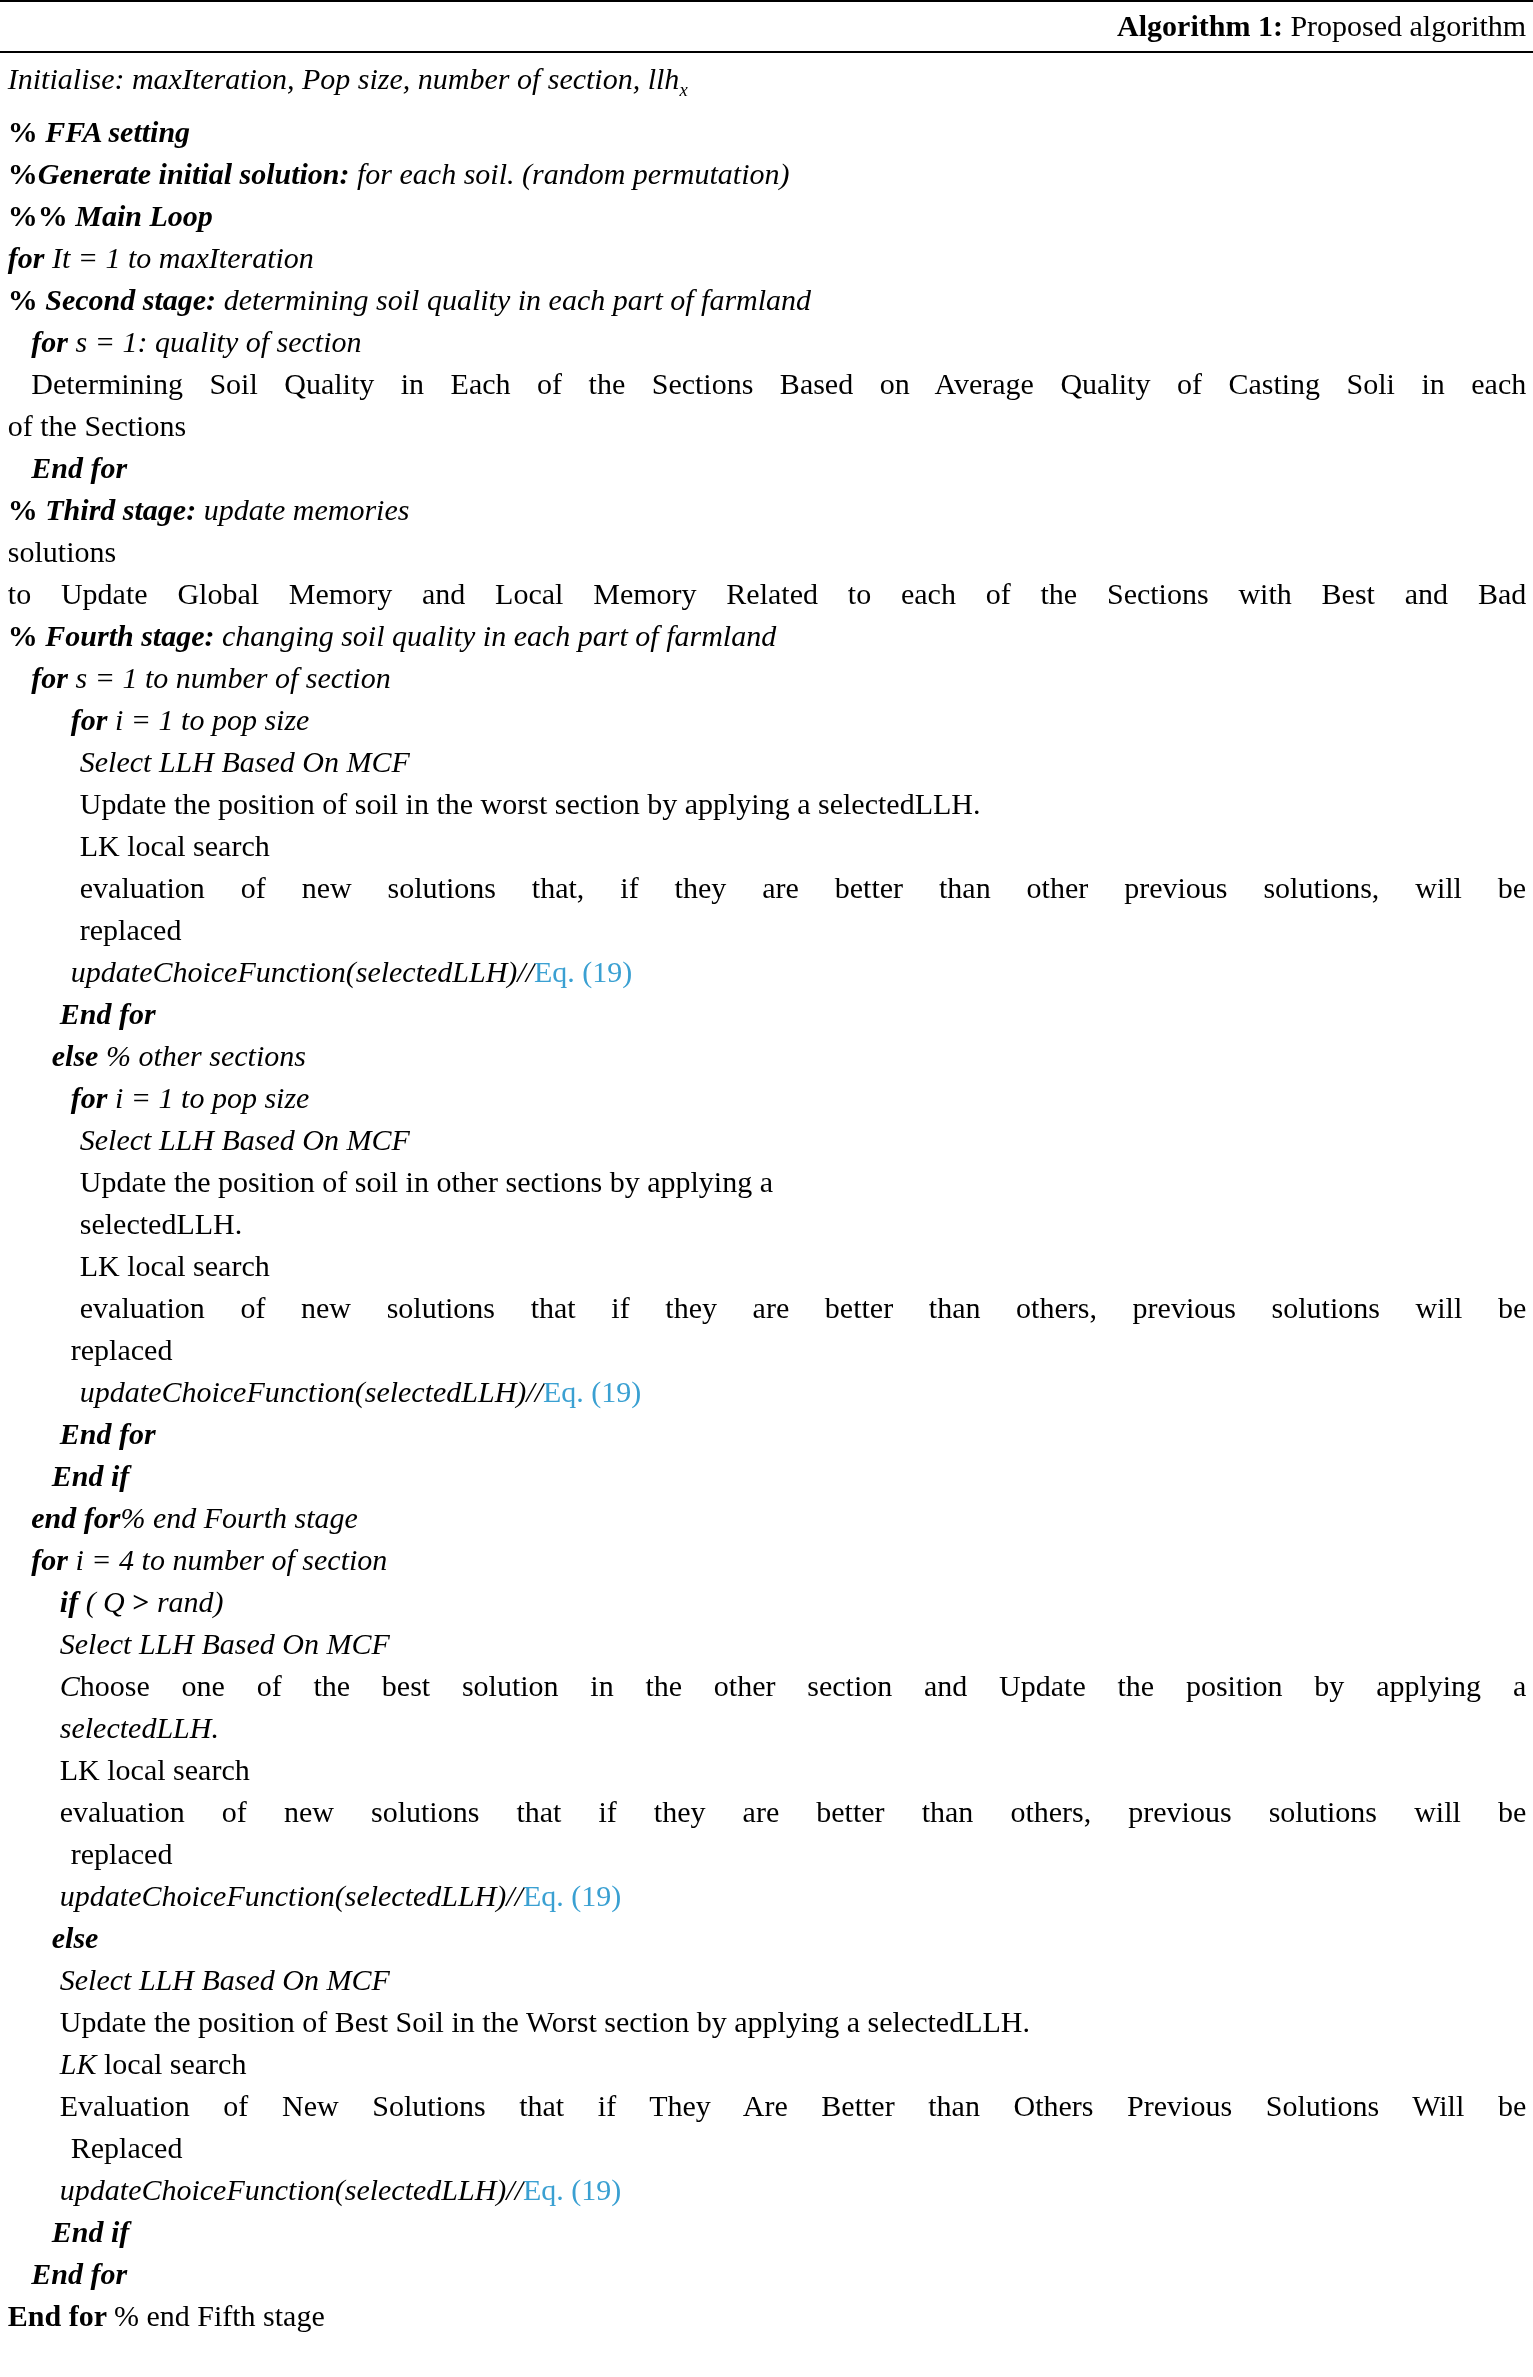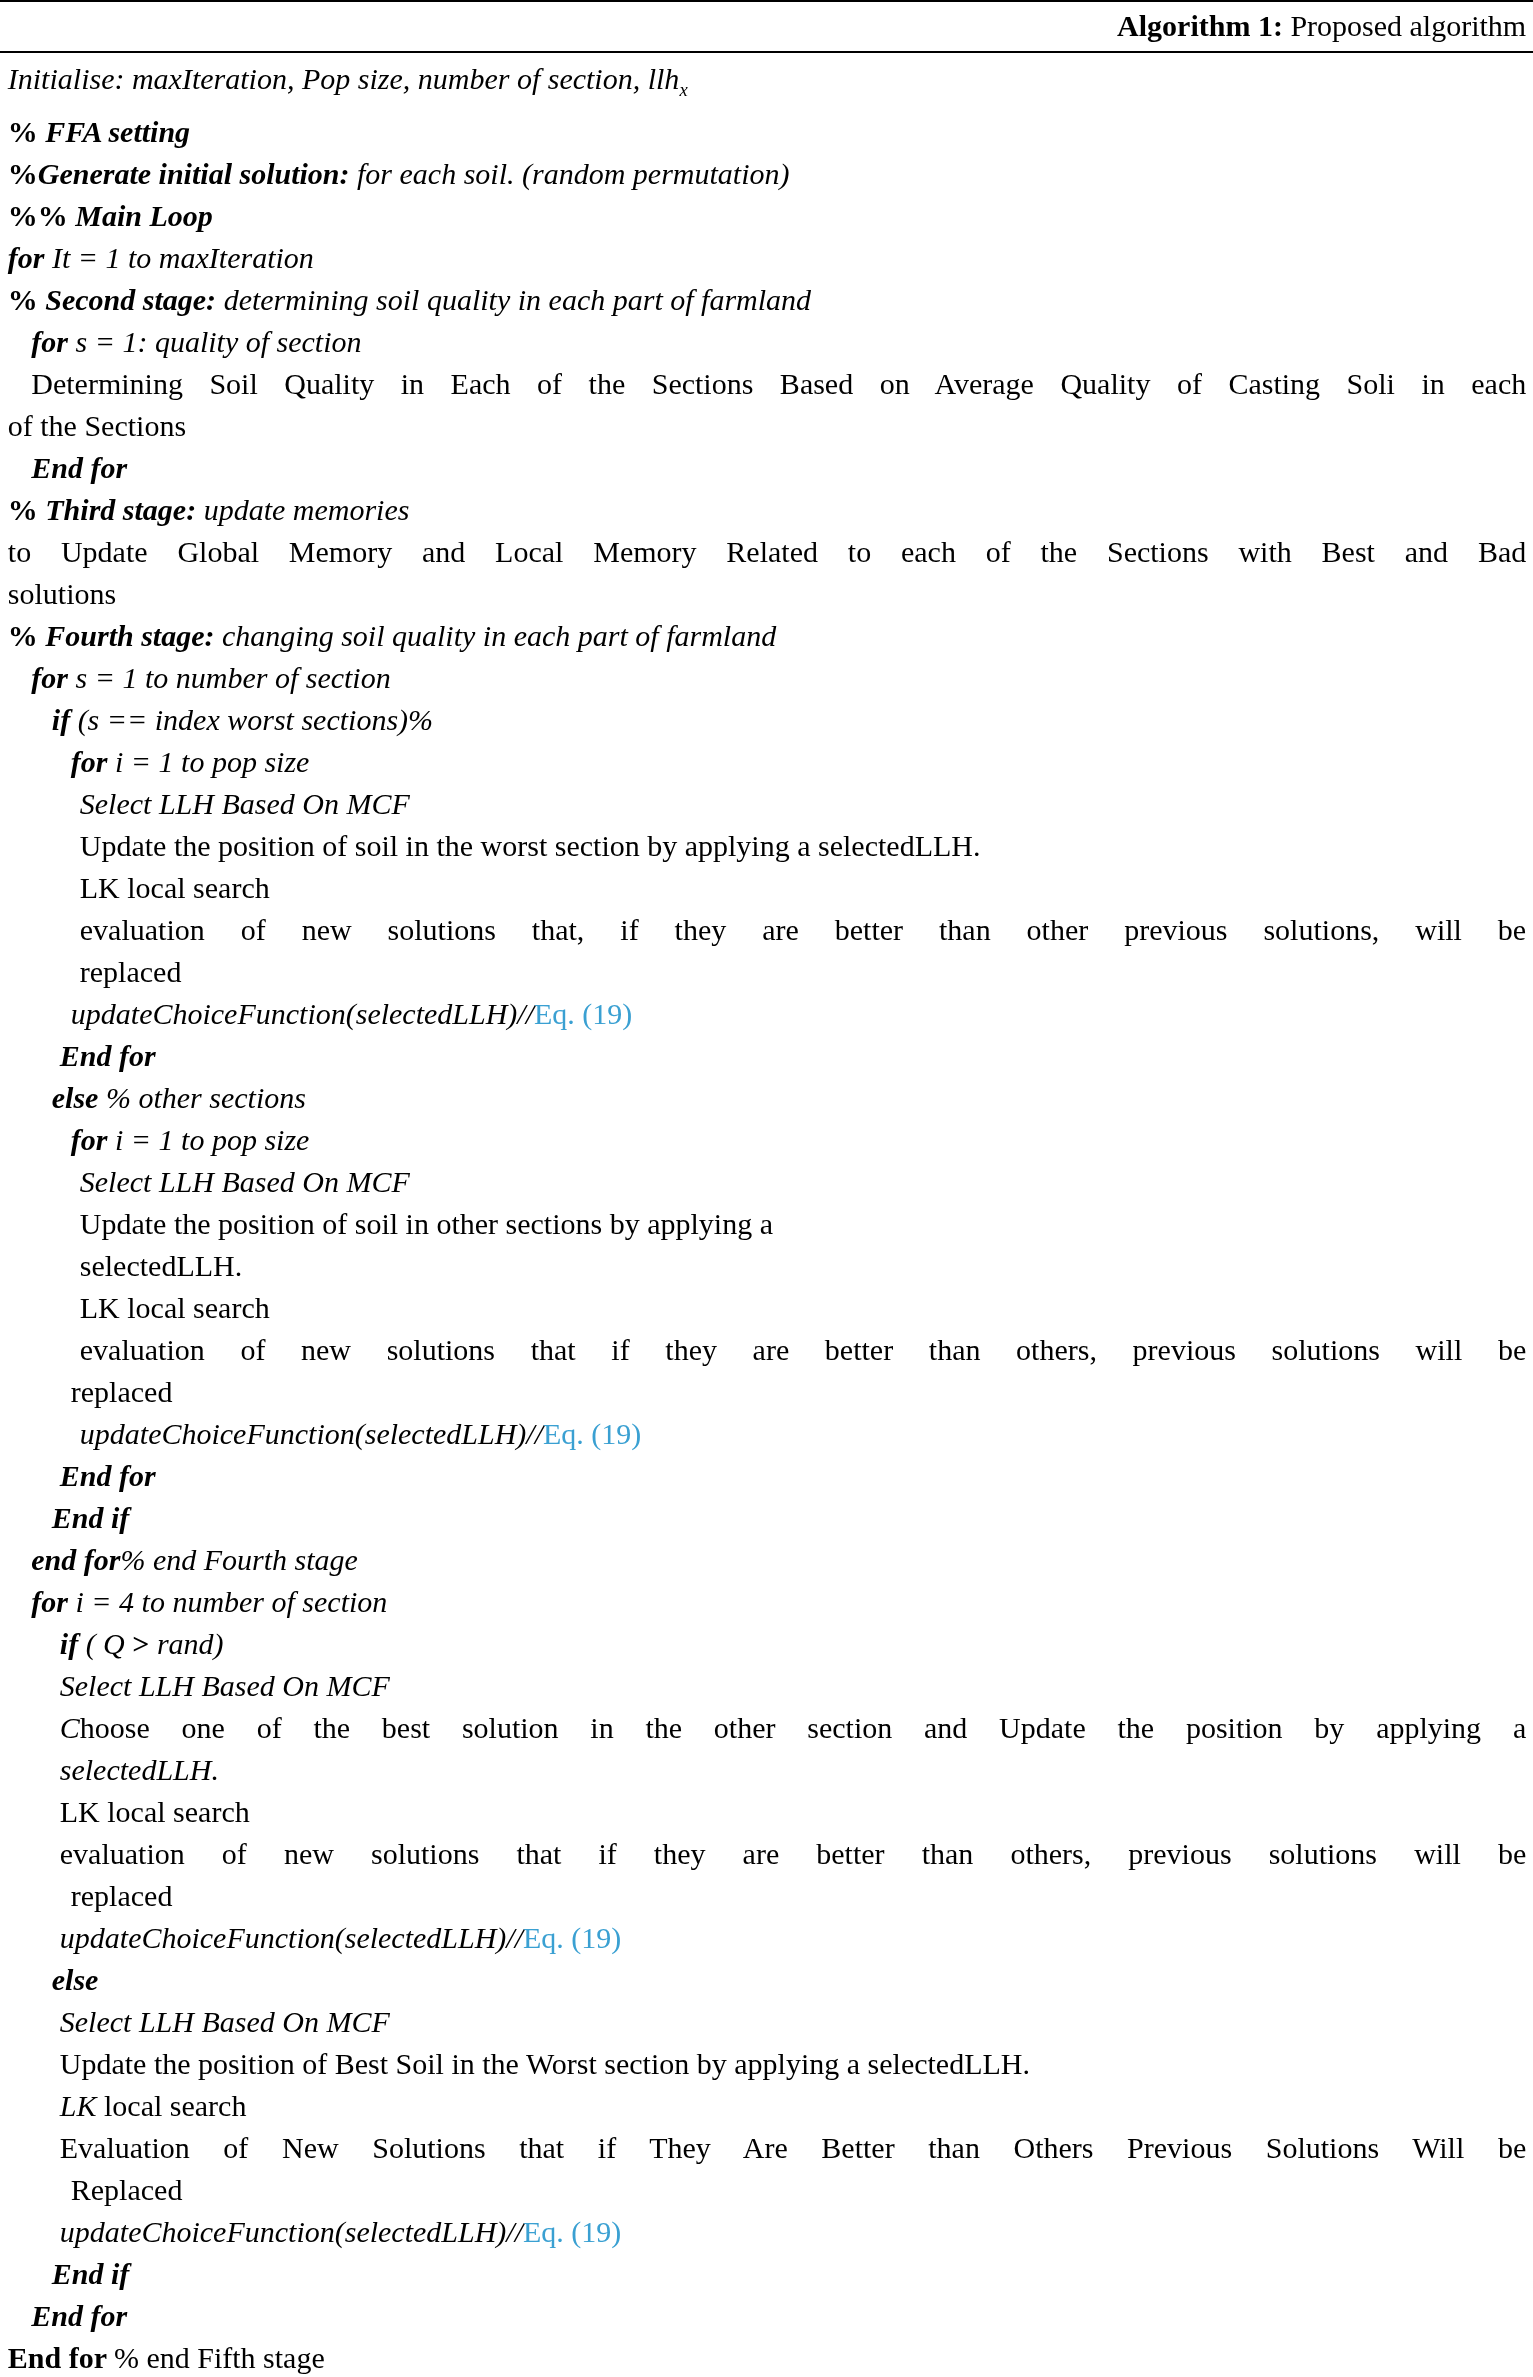--- a/index.html
+++ b/index.html
@@ -62,25 +62,24 @@
       <div class="line ind-0"><span class="rb">% </span><span class="rbi">FFA setting</span></div>
       <div class="line ind-0"><span class="rb">%</span><span class="rbi">Generate initial solution: </span><span class="ri">for each soil. (random permutation)</span></div>
       <div class="line ind-0"><span class="rb">%% </span><span class="rbi">Main Loop</span></div>
       <div class="line ind-0"><span class="rbi">for </span><span class="ri">It = 1 to maxIteration</span></div>
       <div class="line ind-0"><span class="rb">% </span><span class="rbi">Second stage: </span><span class="ri">determining soil quality in each part of farmland</span></div>
       <div class="line ind-1"><span class="rbi">for </span><span class="ri">s = 1: quality of section</span></div>
       <div class="line ind-1 fill"><span class="rn">Determining Soil Quality in Each of the Sections Based on Average Quality of Casting Soli in each</span></div>
       <div class="line ind-0"><span class="rn">of the Sections</span></div>
       <div class="line ind-1"><span class="rbi">End for</span></div>
       <div class="line ind-0"><span class="rb">% </span><span class="rbi">Third stage: </span><span class="ri">update memories</span></div>
+      <div class="line ind-0"><span class="rn">solutions</span></div>
       <div class="line ind-0 fill"><span class="rn">to Update Global Memory and Local Memory Related to each of the Sections with Best and Bad</span></div>
-      <div class="line ind-0"><span class="rn">solutions</span></div>
       <div class="line ind-0"><span class="rb">% </span><span class="rbi">Fourth stage: </span><span class="ri">changing soil quality in each part of farmland</span></div>
       <div class="line ind-1"><span class="rbi">for </span><span class="ri">s = 1 to number of section</span></div>
-      <div class="line ind-2"><span class="rbi">if </span><span class="ri">(s == index worst sections)%</span></div>
       <div class="line ind-4"><span class="rbi">for </span><span class="ri">i = 1 to pop size</span></div>
       <div class="line ind-5"><span class="ri">Select LLH Based On MCF</span></div>
       <div class="line ind-5"><span class="rn">Update the position of soil in the worst section by applying a selectedLLH.</span></div>
       <div class="line ind-5"><span class="rn">LK local search</span></div>
       <div class="line ind-5 fill"><span class="rn">evaluation of new solutions that, if they are better than other previous solutions, will be</span></div>
       <div class="line ind-5"><span class="rn">replaced</span></div>
       <div class="line ind-4"><span class="ri">updateChoiceFunction(selectedLLH)//</span><span class="rlink">Eq. (19)</span></div>
       <div class="line ind-3"><span class="rbi">End for</span></div>
       <div class="line ind-2"><span class="rbi">else </span><span class="ri">% other sections</span></div>
       <div class="line ind-4"><span class="rbi">for </span><span class="ri">i = 1 to pop size</span></div>

